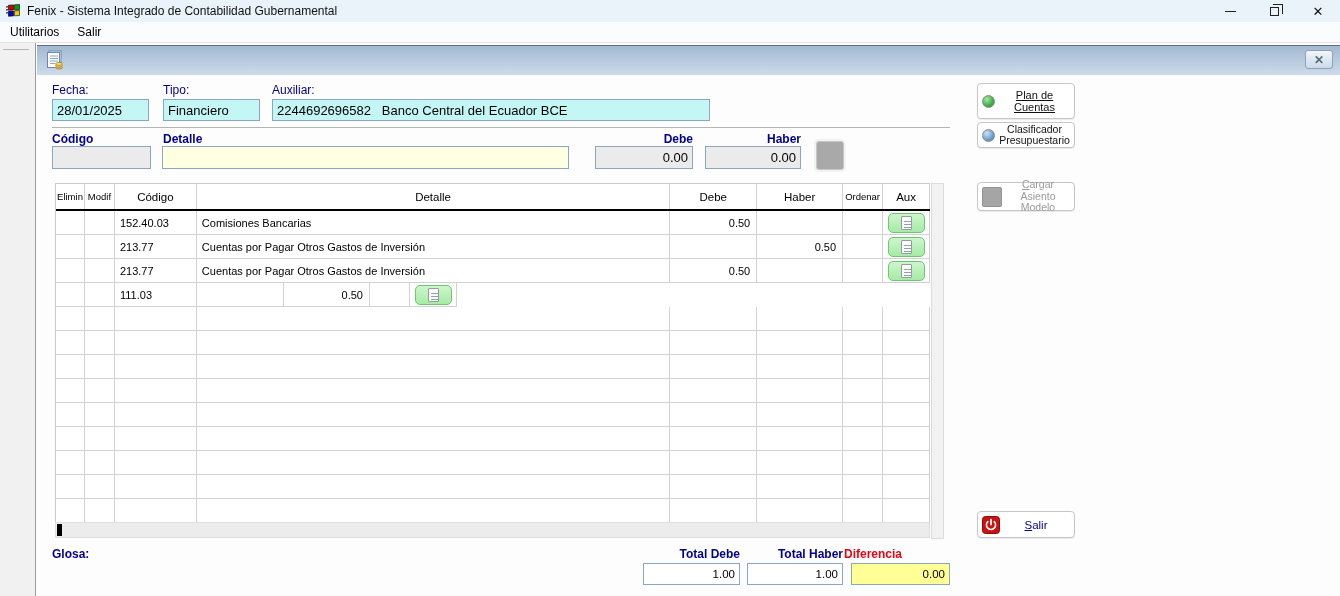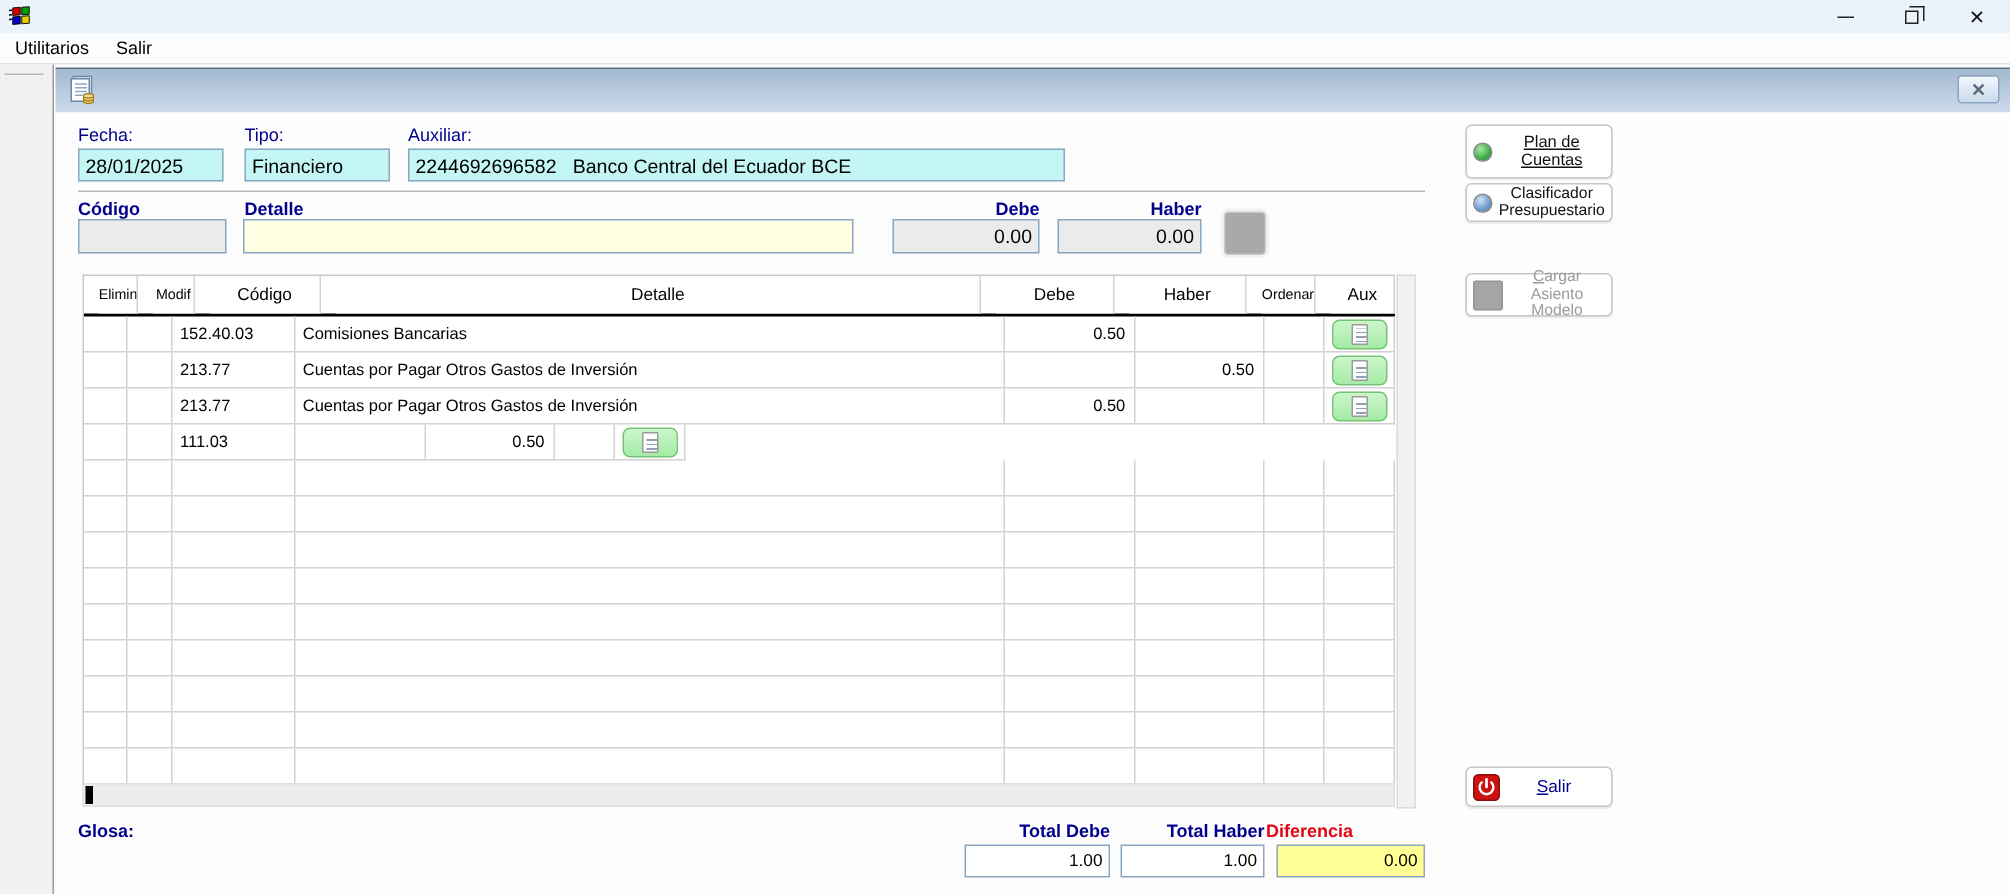--- a/index.html
+++ b/index.html
@@ -46,21 +46,21 @@
   .field.num { justify-content:flex-end; }
   .field.pre { white-space:pre; }
 
   .hr-sep { border-top:1px solid #b5b5b5; height:0; }
 
   .gray-square-btn { background:#a9a9a9; border:1px solid #c8c8c8; border-radius:3px; box-shadow:0 0 0 2px #f2f2f2; }
 
   
   .grid { position:absolute; left:18px; top:108px; width:875px; background:#fff; border-left:1px solid #c9c9c9; border-top:1px solid #c9c9c9; }
   .thead { display:flex; height:27px; border-bottom:2px solid #000; }
-  .thead .c { display:flex; align-items:center; justify-content:center; color:#000; background:#fff;margin-left:10px; }
+  .thead .c { display:flex; align-items:center; justify-content:center; color:#000; background:#fff; }
   .trow { display:flex; height:24px; }
   .c { border-right:1px solid #d2d2d2; height:100%; overflow:hidden; }
   .trow .c { border-bottom:1px solid #d2d2d2; display:flex; align-items:center; font-size:11px; color:#000; }
   .c0 { width:29px; } .c1 { width:30px; } .c2 { width:82px; } .c3 { width:474px; }
   .c4 { width:87px; } .c5 { width:86px; } .c6 { width:40px; } .c7 { width:47px; justify-content:center; }
   .thead .c0, .thead .c1, .thead .c6 { font-size:9.5px; }
   .thead .c2, .thead .c3, .thead .c4, .thead .c5, .thead .c7 { font-size:11.5px; }
   .cell-codigo { padding-left:5px; }
   .cell-detalle { padding-left:5px; }
   .trow .num { justify-content:flex-end; padding-right:6px; }
@@ -92,20 +92,21 @@
   <div class="titlebar">
     <svg class="app-icon" viewBox="0 0 16 16">
       <g transform="skewY(-4)">
         <path d="M1 4 L3 4 M1 7 L3 7 M1 10 L3 10" stroke="#000" stroke-width="1"></path>
         <rect x="3.5" y="2.5" width="5" height="5" fill="#d40000" stroke="#000" stroke-width="0.6"></rect>
         <rect x="9.5" y="2.5" width="5" height="5" fill="#00a000" stroke="#000" stroke-width="0.6"></rect>
         <rect x="3.5" y="8.5" width="5" height="5" fill="#0000c8" stroke="#000" stroke-width="0.6"></rect>
         <rect x="9.5" y="8.5" width="5" height="5" fill="#e8d000" stroke="#000" stroke-width="0.6"></rect>
       </g>
     </svg>
+    <span class="title-text">Fenix - Sistema Integrado de Contabilidad Gubernamental</span>
     <div class="win-controls">
       <div class="win-btn">
           <span class="glyph-min"></span>
         </div>
       <div class="win-btn">
           <span class="glyph-restore"></span>
         </div>
       <div class="win-btn">
           <span class="glyph-close">✕</span>
         </div>

